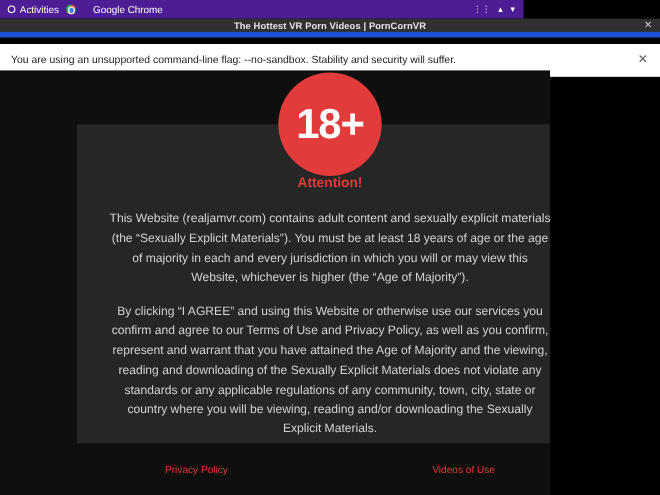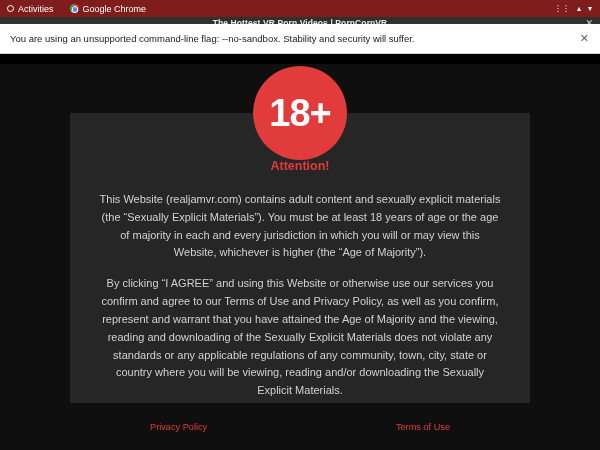--- a/index.html
+++ b/index.html
@@ -6,32 +6,32 @@
   html, body {
     width: 600px; height: 450px;
     background: #000;
     font-family: "Liberation Sans", sans-serif;
     overflow: hidden;
   }
 
   
   .topbar {
     position: absolute; top: 0; left: 0;
-    width: 600px; height: 17px;
-    background: #7f1d1d; color: #ffffff;
+    width: 476px; height: 17px;
+    background: #4c1d95; color: #ffffff;
     display: flex; align-items: center;
     font-size: 9px;
   }
   .topbar-left { display: flex; align-items: center; gap: 4px; padding-left: 7px; }
   .activities { color: #fff; font-size: 9px; }
   .dot-icon {
     width: 7px; height: 7px; border-radius: 50%;
     border: 1.3px solid #ffffff; display: inline-block;
   }
-  .chrome-app { display: flex; align-items: center; gap: 4px; margin-left: 12px; }
+  .chrome-app { display: flex; align-items: center; gap: 16px; margin-left: 2px; }
   .chrome-icon {
     width: 9px; height: 9px; border-radius: 50%;
     background: conic-gradient(#ea4335 0 33%, #fbbc05 33% 66%, #34a853 66% 100%);
     position: relative;
   }
   .chrome-icon::after {
     content: ""; position: absolute; top: 2.2px; left: 2.2px;
     width: 4.6px; height: 4.6px; border-radius: 50%;
     background: #4285f4; border: 0.8px solid #fff;
   }
@@ -55,37 +55,37 @@
     color: #e6e6e6; font-size: 8.5px;
   }
   .titlebar .tb-title { font-weight: bold; letter-spacing: 0.1px; }
   .titlebar .tb-close {
     position: absolute; right: 7px; top: 50%; transform: translateY(-50%);
     color: #cfcfcf; font-size: 9px; line-height: 1; cursor: default;
   }
 
   
   .infobar {
-    position: absolute; top: 24px; left: 0;
+    position: absolute; top: 40px; left: 0;
     width: 600px; height: 30px;
     background: #ffffff;
     border-bottom: 1px solid #d4d4d4;
     display: flex; align-items: center;
     color: #202124; font-size: 9.5px;
   }
   .infobar-text { padding-left: 10px; }
   .infobar-close {
     margin-left: auto; padding-right: 11px;
     color: #5f6368; font-size: 11px; line-height: 1;
   }
 
   
   .page {
     position: absolute; top: 64px; left: 0;
-    width: 600px; height: 386px;
+    width: 500px; height: 386px;
     background: #0f0f0f;
     overflow: hidden;
   }
 
   .modal {
     position: absolute;
     left: 70px; top: 49px;
     width: 460px; height: 290px;
     background: #262626;
     text-align: center;
@@ -168,17 +168,17 @@
 </div>
 
 <div class="page">
   <div class="modal">
     <div class="badge">18+</div>
     <div class="attention">Attention!</div>
     <p class="para">This Website (realjamvr.com) contains adult content and sexually explicit materials (the “Sexually Explicit Materials”). You must be at least 18 years of age or the age of majority in each and every jurisdiction in which you will or may view this Website, whichever is higher (the “Age of Majority”).</p>
     <p class="para">By clicking “I AGREE” and using this Website or otherwise use our services you confirm and agree to our Terms of Use and Privacy Policy, as well as you confirm, represent and warrant that you have attained the Age of Majority and the viewing, reading and downloading of the Sexually Explicit Materials does not violate any standards or any applicable regulations of any community, town, city, state or country where you will be viewing, reading and/or downloading the Sexually Explicit Materials.</p>
     <div class="links">
       <a href="#">Privacy Policy</a>
-      <a href="#">Terms of Use</a>
+      <a href="#">Videos of Use</a>
     </div>
     <button class="enter-btn">I AGREE - ENTER NOW</button>
   </div>
 </div>
 
 </body></html>

